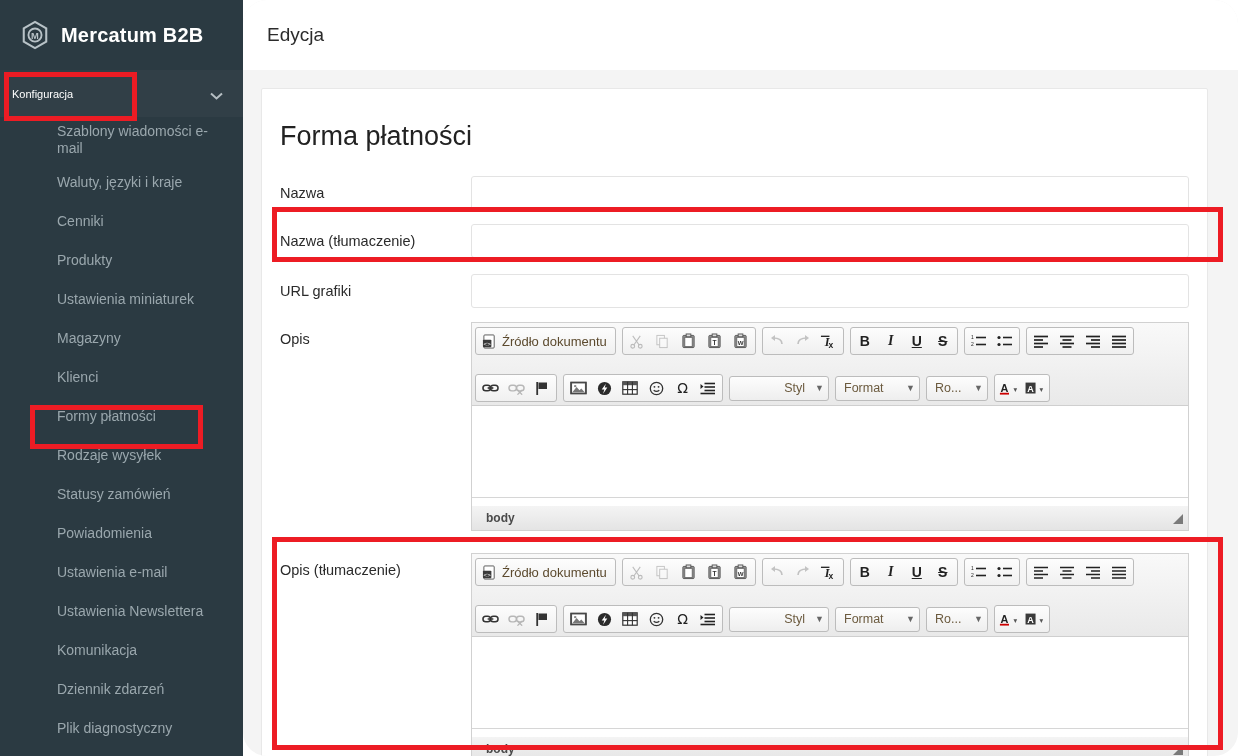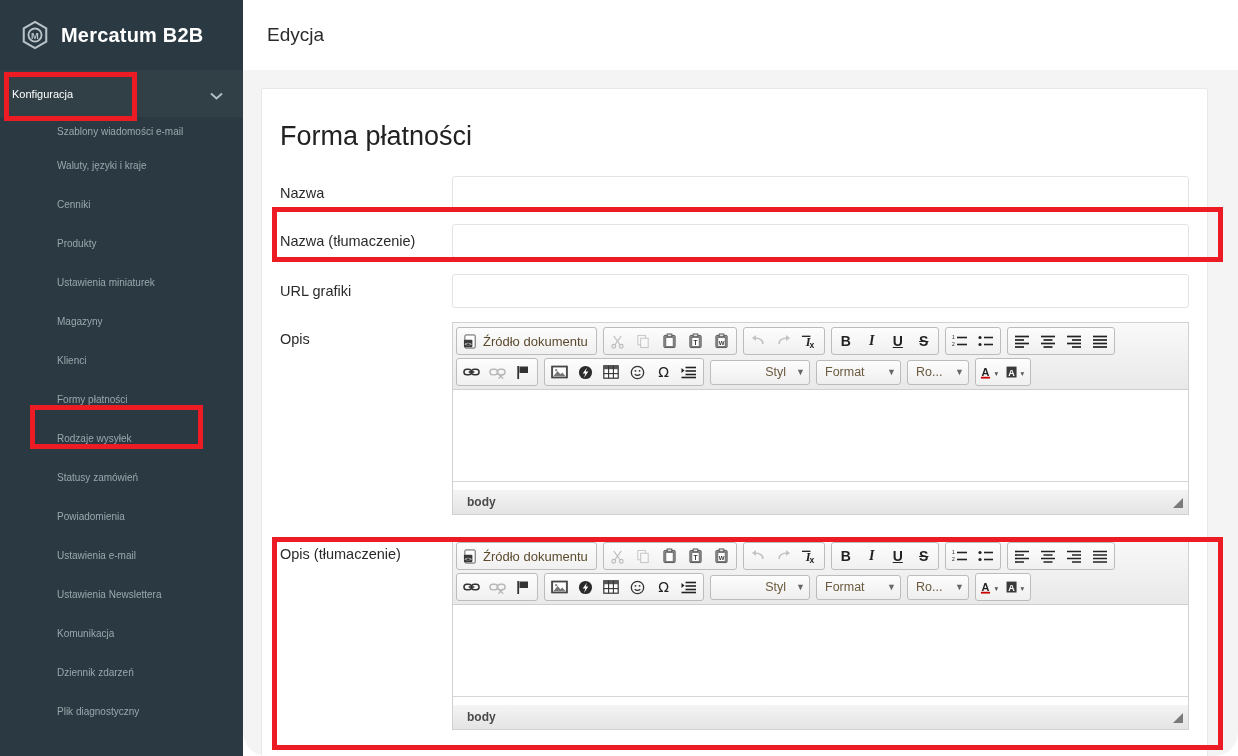--- a/index.html
+++ b/index.html
@@ -46,21 +46,21 @@
     font-size: 11px;
     justify-content: space-between;
   }
   .nav-group-header .chev {
     width: 13px; height: 8px; flex: 0 0 auto; opacity: .85;
   }
   .nav-list { list-style: none; margin: 0; padding: 0; }
   .nav-item {
     display: block;
     color: #9aa7ad;
-    font-size: 10px;
+    font-size: 14px;
     line-height: 17px;
     padding: 11px 14px 11px 57px;
     text-decoration: none;
     white-space: normal;
   }
   .nav-item.two-line { padding-top: 6px; padding-bottom: 6px; }
 
   
   .main {
     flex: 1 1 auto;
@@ -87,21 +87,21 @@
     padding: 22px 18px 22px 18px;
     min-height: 700px;
   }
   .panel-title {
     font-size: 27px;
     color: #222;
     margin: 10px 0 24px 0;
     font-weight: normal;
   }
 
-  .form-row { display: flex; align-items: flex-start; margin-bottom: 14px; }
+  .form-row { display: flex; align-items: flex-start; margin-bottom: 14px; gap: 19px; }
   .form-label {
     width: 172px;
     min-width: 172px;
     font-size: 14.5px;
     color: #2b2b2b;
     padding-top: 9px;
   }
   .form-field { flex: 1 1 auto; }
   .text-input {
     width: 100%;
@@ -120,21 +120,21 @@
   .cke {
     border: 1px solid #d1d1d1;
     background: #ffffff;
     width: 100%;
   }
   .cke-top {
     background: linear-gradient(#f9f9f9, #e9e9e9);
     border-bottom: 1px solid #cfcfcf;
     padding: 4px 3px 3px 3px;
   }
-  .cke-toolbar-row { display: flex; align-items: center; flex-wrap: nowrap; margin-bottom: 3px; }
+  .cke-toolbar-row { display: flex; align-items: center; flex-wrap: nowrap; margin-bottom: 19px; }
   .cke-toolbar-row:last-child { margin-bottom: 0; }
   .tb-group {
     display: flex;
     align-items: center;
     border: 1px solid #bcbcbc;
     border-radius: 3px;
     background: linear-gradient(#fdfdfd, #f0f0f0);
     margin-right: 6px;
     padding: 1px;
     height: 28px;

